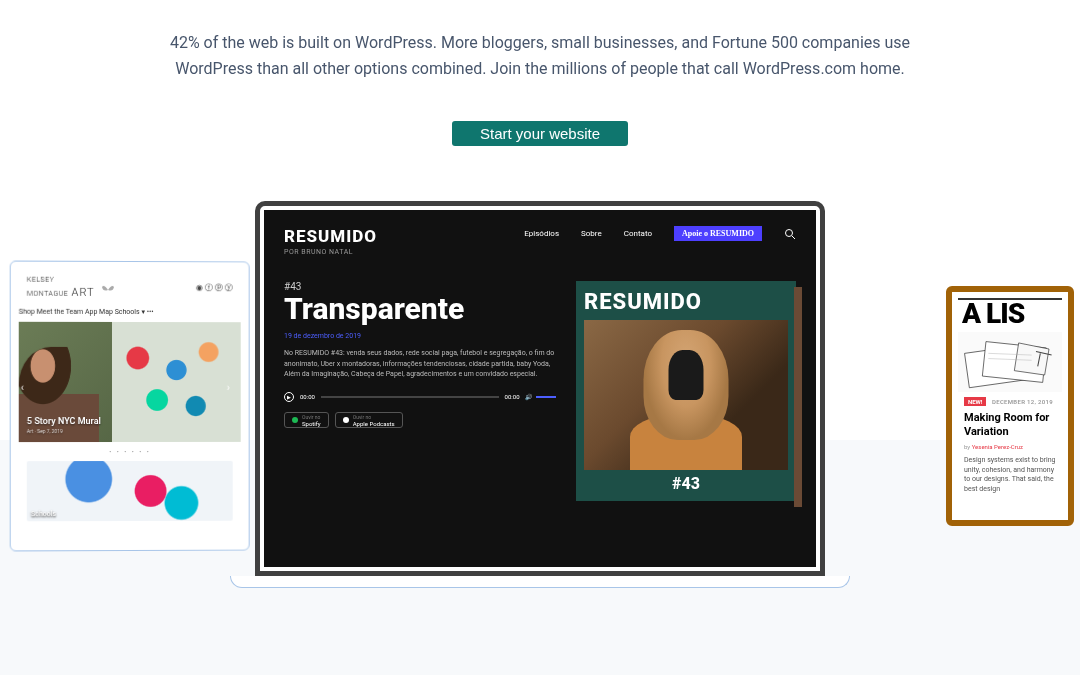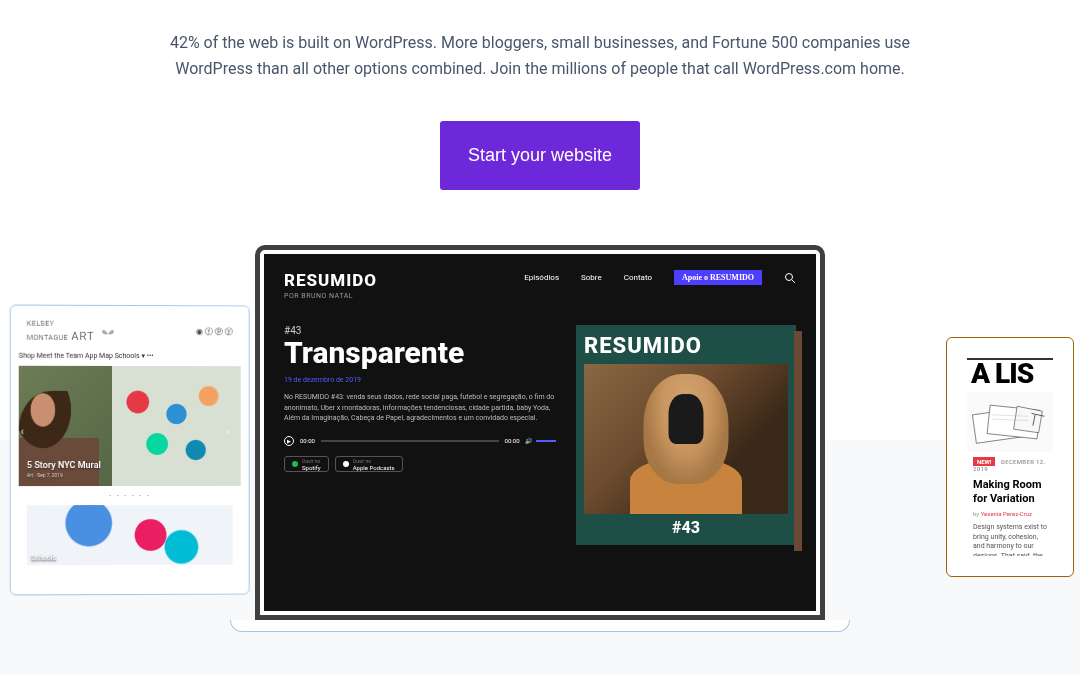--- a/index.html
+++ b/index.html
@@ -1,20 +1,20 @@
 <!DOCTYPE html>
 <html><head>
   <meta charset="utf-8">
   <style>
     * { margin: 0; padding: 0; box-sizing: border-box; }
     body { font-family: -apple-system, BlinkMacSystemFont, 'Segoe UI', Roboto, sans-serif; background: #fff; width: 1080px; height: 675px; position: relative; overflow: hidden; }
     
     .hero-text { text-align: center; max-width: 820px; margin: 0 auto; padding-top: 30px; color: #48566c; font-size: 16px; line-height: 1.6; }
     
-    .cta-button { display: block; margin: 40px auto 0; background: #6d28d9; color: #fff; border: none; padding: 24px 28px; font-size: 18px; font-weight: 500; border-radius: 3px; cursor: pointer; }
+    .cta-button { display: block; margin: 40px auto 0; background: #0f766e; color: #fff; border: none; padding: 4px 28px; font-size: 15px; font-weight: 500; border-radius: 3px; cursor: pointer; }
     
     .bg-gray { position: absolute; bottom: 0; left: 0; right: 0; height: 235px; background: #f7f9fb; z-index: 0; }
     
     .showcase { position: relative; margin-top: 55px; z-index: 1; }
     
     
     .device-left { position: absolute; left: 10px; top: 60px; width: 240px; height: 290px; border: 1px solid #a8c5e8; border-radius: 6px; background: #fff; padding: 8px; transform: perspective(800px) rotateY(1deg); }
     .dl-inner { width: 100%; height: 100%; background: #fff; overflow: hidden; }
     .dl-header { display: flex; justify-content: space-between; align-items: center; padding: 6px 8px; }
     .dl-logo { font-size: 11px; font-weight: 600; letter-spacing: 0.5px; color: #222; }
@@ -77,21 +77,21 @@
     .dc-art-person { position: absolute; left: 50%; top: 50%; transform: translate(-50%, -50%); width: 140px; height: 150px; }
     .dc-art-face { width: 85px; height: 110px; background: radial-gradient(ellipse at 50% 30%, #d4a574 0%, #c89560 40%, #a67845 70%); border-radius: 45% 45% 40% 40%; position: absolute; left: 50%; top: 10px; transform: translateX(-50%); }
     .dc-art-hand { position: absolute; left: 50%; top: 30px; transform: translateX(-50%); width: 35px; height: 50px; background: #1a1a1a; border-radius: 40% 40% 20% 20%; }
     .dc-art-body { position: absolute; bottom: 0; left: 10%; right: 10%; height: 55px; background: #c8833e; border-radius: 40% 40% 0 0; }
     .dc-art-ep { text-align: center; color: #fff; font-weight: 800; font-size: 16px; margin-top: 4px; }
     .dc-art-shadow { position: absolute; right: -6px; top: 6px; width: 8px; height: 220px; background: #6b4a35; }
     
     .dc-footer { position: absolute; bottom: 6px; left: 0; right: 0; text-align: center; font-size: 13px; font-weight: 700; }
     
     
-    .device-right { position: absolute; right: 6px; top: 92px; width: 128px; height: 240px; border: 1px solid #a16207; border-radius: 6px; background: #fff; padding: 20px; }
+    .device-right { position: absolute; right: 6px; top: 85px; width: 128px; height: 240px; border: 6px solid #a16207; border-radius: 6px; background: #fff; padding: 6px; }
     .dr-inner { width: 100%; height: 100%; background: #fff; overflow: hidden; }
     .dr-logo { font-size: 28px; font-weight: 900; letter-spacing: -1px; padding: 0 4px; line-height: 1; white-space: nowrap; border-top: 2px solid #333; }
     .dr-illus { width: 100%; height: 60px; background: #fafafa; position: relative; margin-top: 4px; }
     .dr-illus svg { width: 100%; height: 100%; }
     .dr-meta { padding: 6px; font-size: 6px; }
     .dr-new { background: #e63946; color: #fff; padding: 1px 4px; font-weight: 700; margin-right: 4px; }
     .dr-date { color: #999; font-weight: 600; letter-spacing: 0.3px; }
     .dr-title { font-size: 11px; font-weight: 700; padding: 0 6px; line-height: 1.3; }
     .dr-author { font-size: 6px; color: #e63946; padding: 3px 6px; }
     .dr-author .by { color: #999; }

